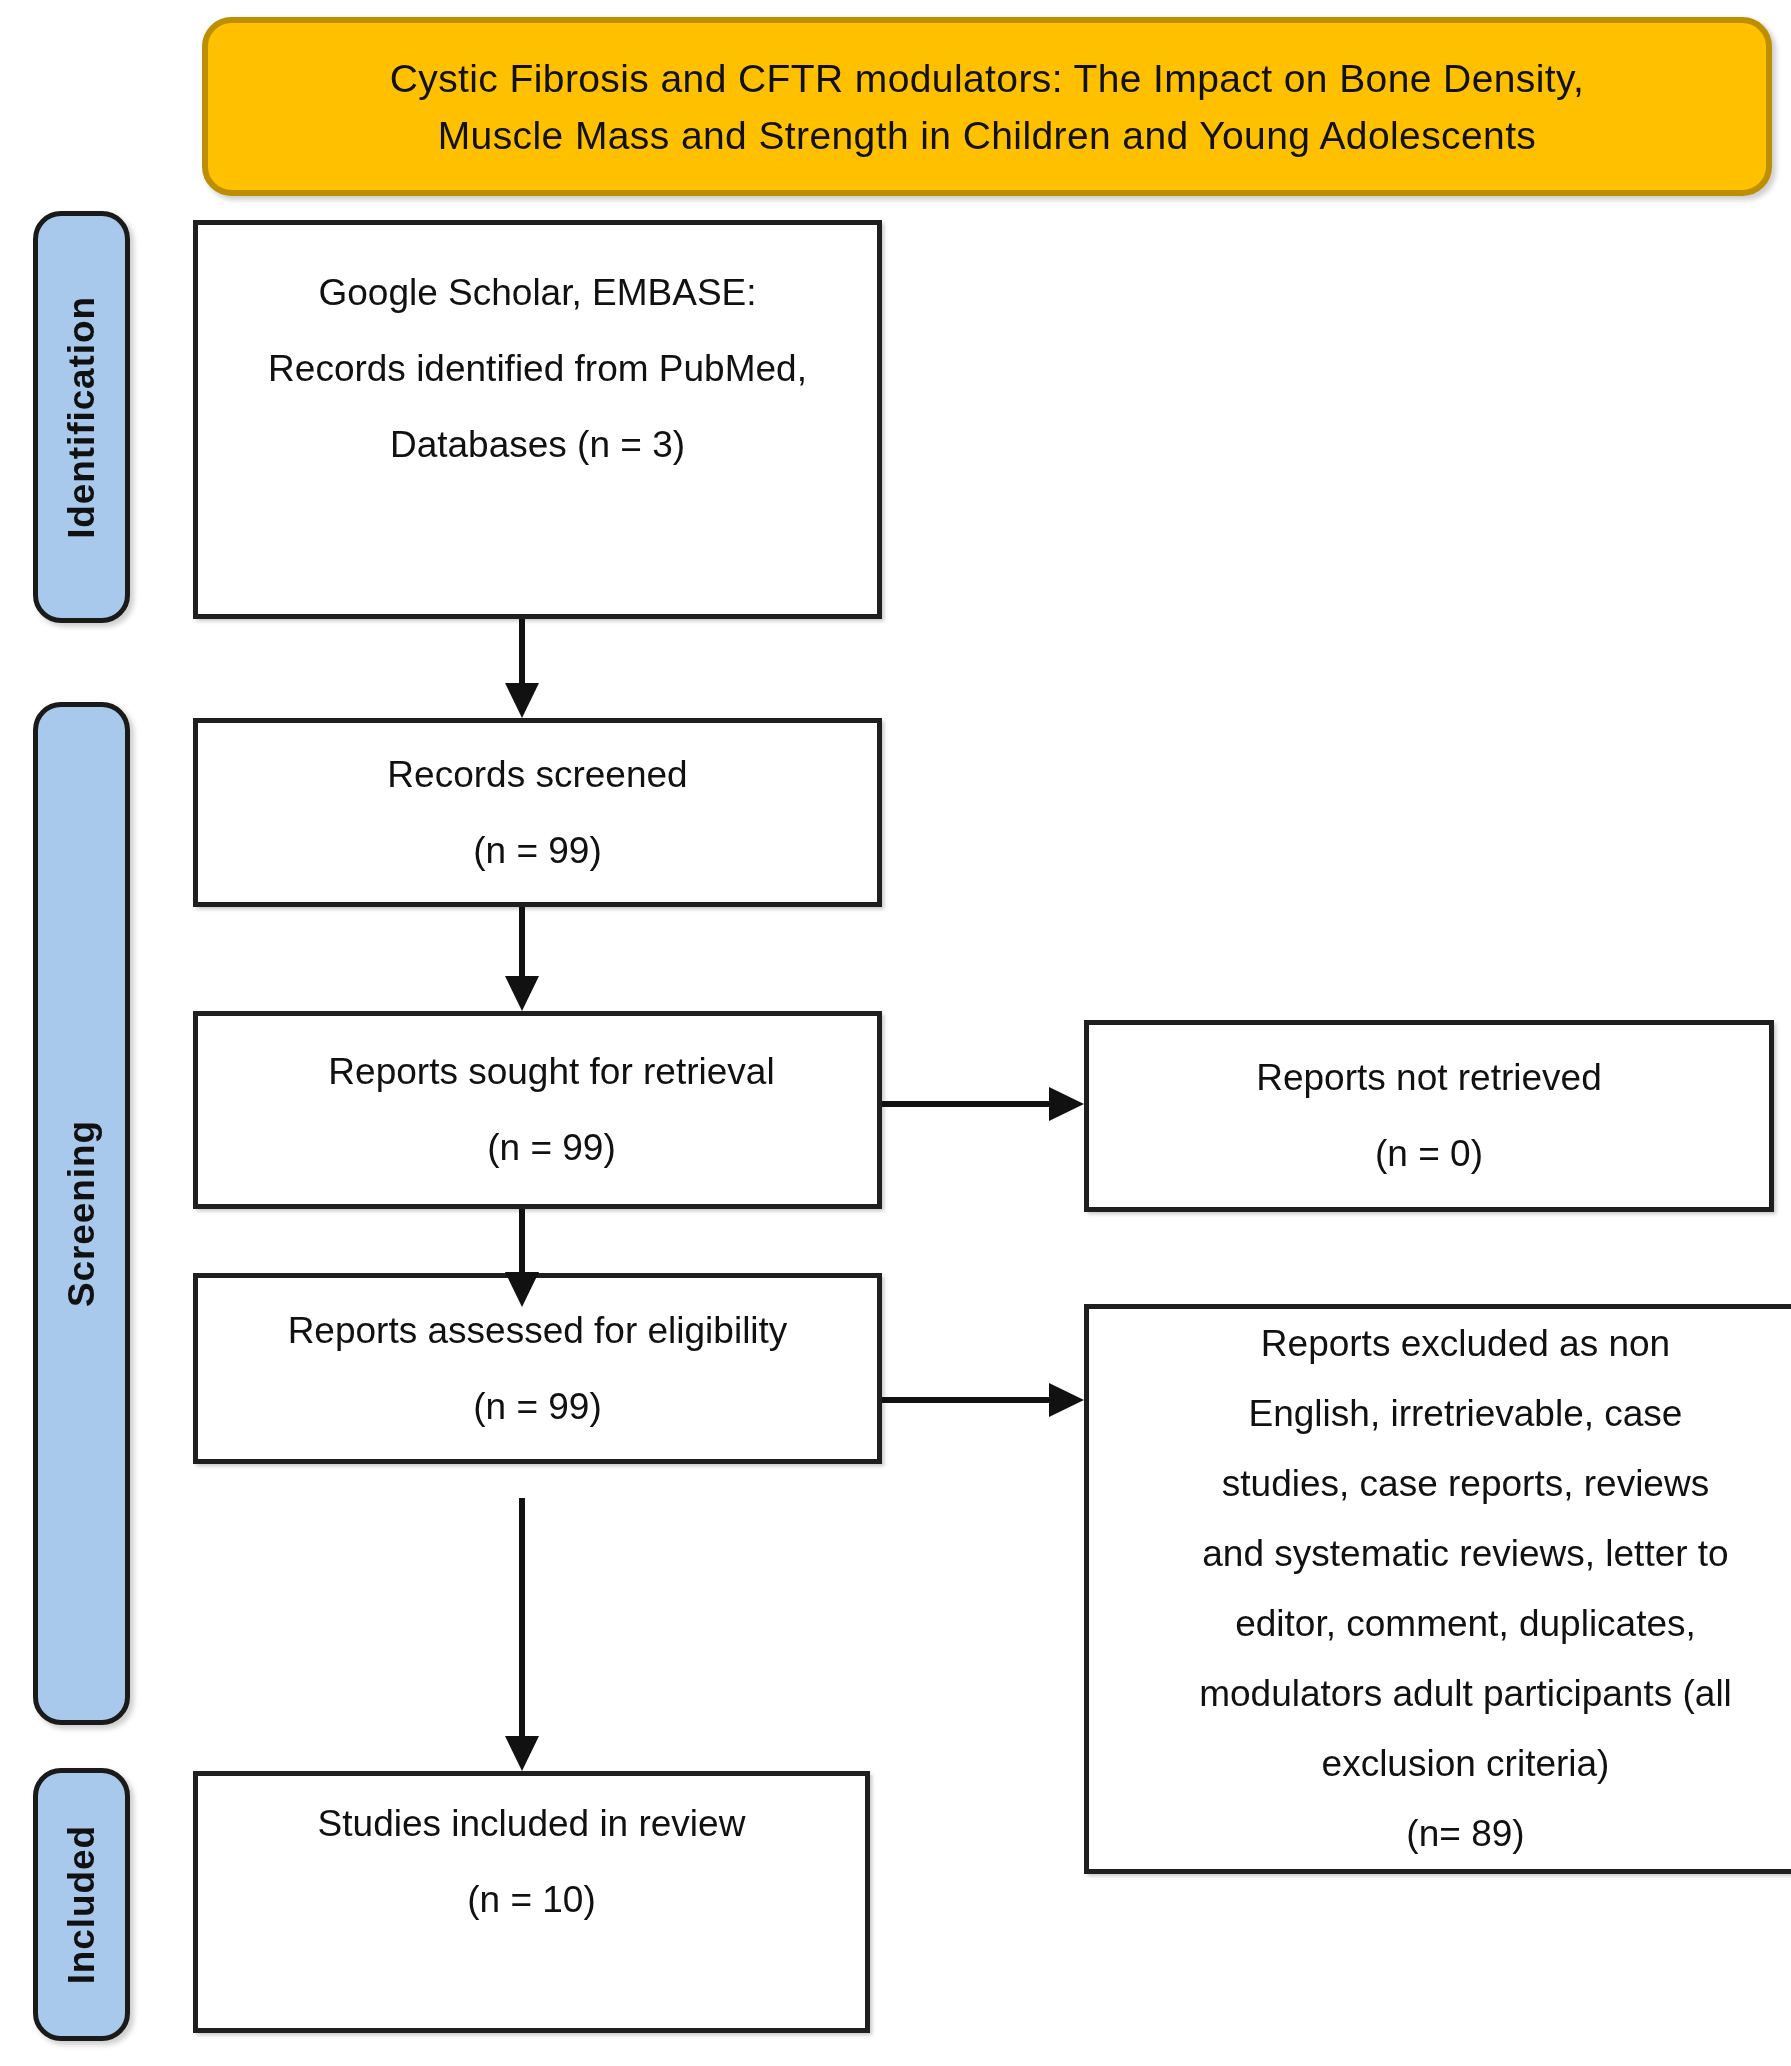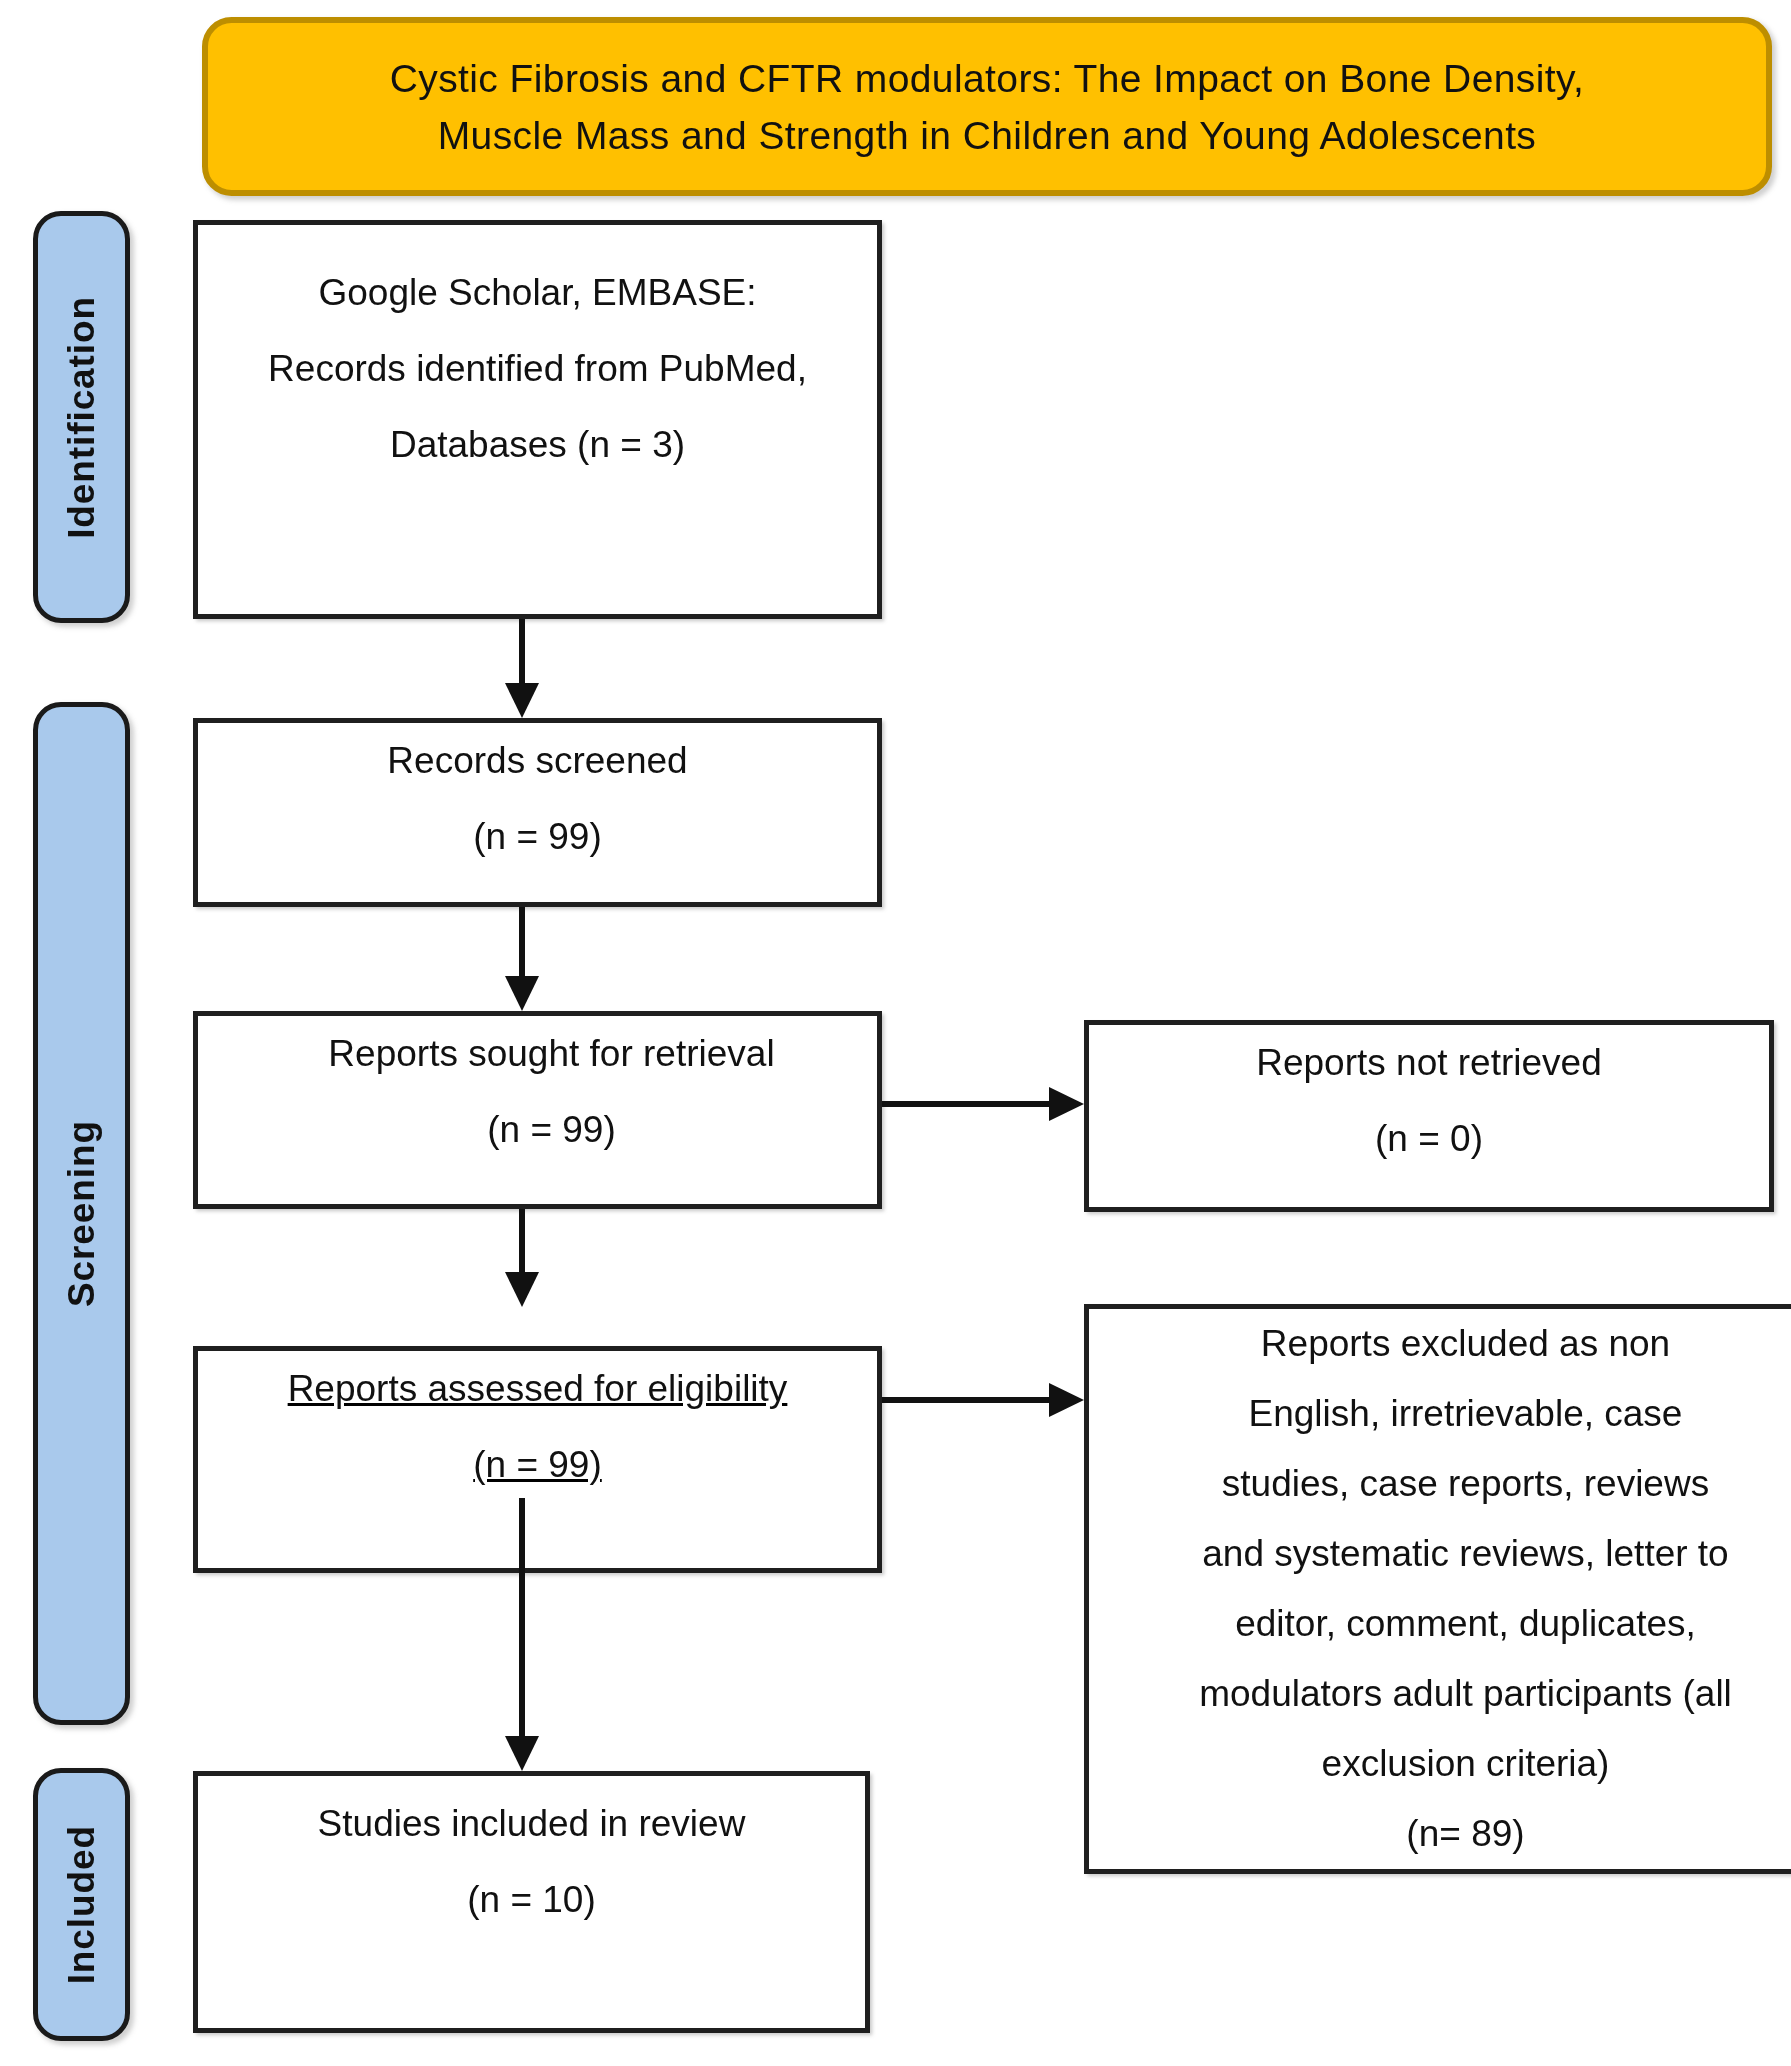--- a/index.html
+++ b/index.html
@@ -78,26 +78,26 @@
     align-items: center;
     box-shadow: 2.6px 2.6px 3.5px rgba(140,140,140,0.45);
   }
   .fbox .bline {
     font-size: 37px;
     color: #111111;
     line-height: 76px;
     text-align: center;
     white-space: nowrap;
   }
-  .fbox.center-text { }
+  .fbox.center-text { justify-content: center; }
 
   #box-records-identified { left: 193px; top: 220px; width: 689px; height: 399px; padding-top: 29.5px; }
   #box-records-screened   { left: 193px; top: 718px; width: 689px; height: 189px; }
   #box-reports-sought     { left: 193px; top: 1011px; width: 689px; height: 198px; padding-left: 28px; }
-  #box-reports-assessed   { left: 193px; top: 1346px; width: 689px; height: 227px; text-decoration: underline; }
+  #box-reports-assessed   { left: 193px; top: 1273px; width: 689px; height: 191px; }
   #box-studies-included   { left: 193px; top: 1771px; width: 677px; height: 262px; padding-top: 10px; }
   #box-not-retrieved      { left: 1084px; top: 1020px; width: 690px; height: 192px; }
   #box-excluded           { left: 1084px; top: 1304px; width: 763px; height: 570px; }
   #box-excluded .bline    { line-height: 70px; white-space: nowrap; }
 
   
   .arrow-v {
     position: absolute;
     width: 6px;
     background: #111111;

